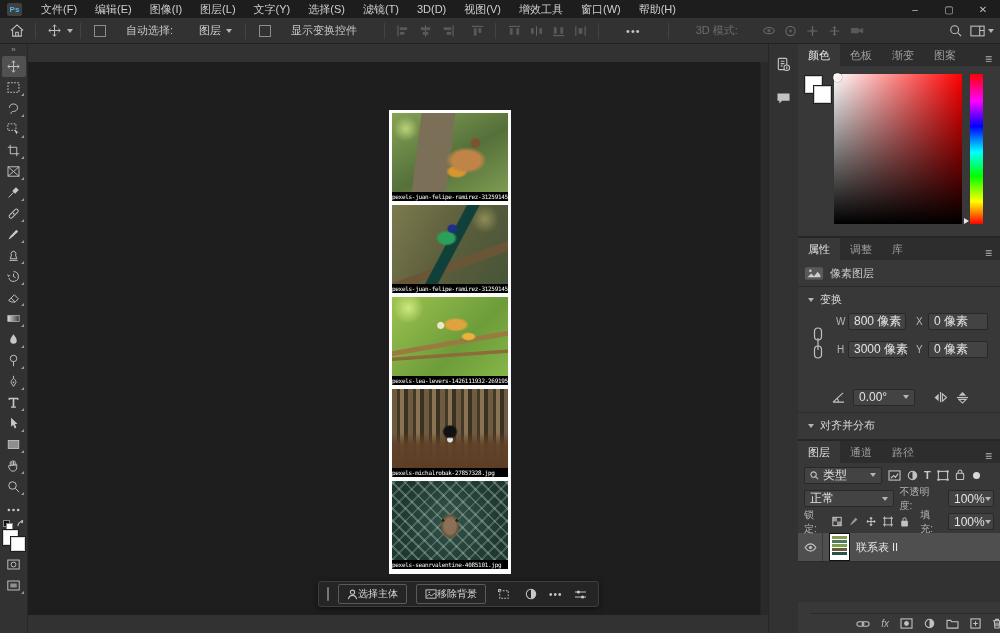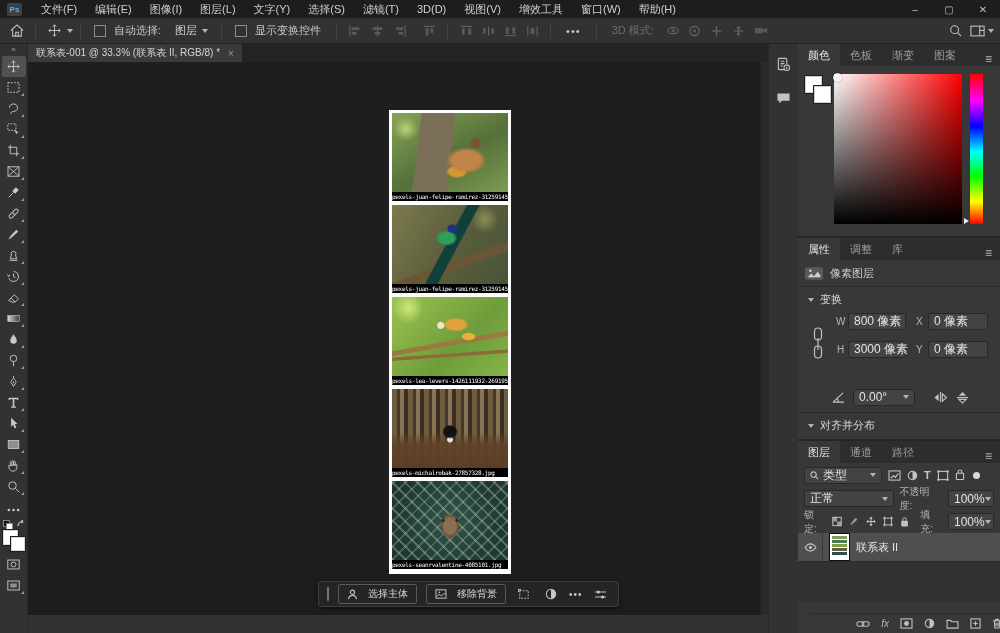--- a/index.html
+++ b/index.html
@@ -17,21 +17,21 @@
   #menubar{left:0;top:0;width:1000px;height:18px;background:#1d1d1d;display:flex;align-items:center}
   #psicon{width:15px;height:13px;background:#404040;color:#4fb3f6;font-size:8px;font-weight:bold;
           display:flex;align-items:center;justify-content:center;margin:0 10px 0 7px;border-radius:2px}
   .menu-item{padding:0 9px;color:#cfcfcf;font-size:11px;line-height:18px;white-space:nowrap}
   #wincontrols{margin-left:auto;display:flex}
   .winbtn{width:34px;height:18px;display:flex;align-items:center;justify-content:center;color:#bdbdbd;font-size:10px}
 
   
   #optionsbar{left:0;top:18px;width:1000px;height:26px;background:#323232;border-bottom:1px solid #222;
               display:flex;align-items:center;padding:0 6px;box-sizing:border-box}
-  .opt-label{color:#c6c6c6;margin:0 8px;white-space:nowrap}
+  .opt-label{color:#c6c6c6;margin:0 20px;white-space:nowrap}
   .checkbox{width:10px;height:10px;border:1px solid #8c8c8c;background:#323232;margin-left:6px}
   .dropdown-mini{display:flex;align-items:center;gap:5px;padding:2px 6px;border-radius:2px;color:#d2d2d2}
   .optic{width:22px;height:18px;display:flex;align-items:center;justify-content:center}
 
   
   #tabbar{left:28px;top:44px;width:740px;height:18px;background:#242424;display:flex;align-items:flex-end}
   #doctab{height:18px;background:#3a3a3a;display:flex;align-items:center;padding:0 8px;gap:8px;
           color:#d4d4d4;font-size:10px;white-space:nowrap}
   #doctab .close{color:#9a9a9a;font-size:10px}
 
@@ -90,21 +90,21 @@
       radial-gradient(circle 2px at 56% 50%,#20301e 0 70%,rgba(0,0,0,0) 90%),
       radial-gradient(ellipse 13px 17px at 50% 57%,#8a7054 0 45%,#6a543c 62%,rgba(106,84,60,0) 76%),
       repeating-linear-gradient(45deg,rgba(208,228,212,.30) 0 2px,rgba(0,0,0,0) 2px 9px),
       repeating-linear-gradient(-45deg,rgba(208,228,212,.22) 0 2px,rgba(0,0,0,0) 2px 9px),
       radial-gradient(circle at 50% 50%,#33544a,#1e3831 75%)}
 
   
   #taskbar{position:absolute;left:290px;top:519px;height:24px;background:#252525;border:1px solid #3e3e3e;
            border-radius:3px;display:flex;align-items:center;padding:0 8px;gap:9px;box-shadow:0 2px 6px rgba(0,0,0,.5)}
   #taskbar .grip{width:2px;height:14px;background:#777;border-radius:1px}
-  .tb-btn{display:flex;align-items:center;gap:10px;border:1px solid #5a5a5a;border-radius:2px;
+  .tb-btn{display:flex;align-items:center;gap:0;border:1px solid #5a5a5a;border-radius:2px;
           padding:2px 8px;color:#d8d8d8;font-size:10px;white-space:nowrap}
   .tb-ic{width:18px;height:16px;display:flex;align-items:center;justify-content:center}
 
   
   #statusbar{left:28px;top:615px;width:732px;height:18px;background:#383838;display:flex;align-items:center;
              padding:0 6px;box-sizing:border-box;gap:6px}
   #statusbar .zoomv{color:#c9c9c9;font-size:10px}
   #statusbar .docv{color:#9b9b9b;font-size:10px;white-space:nowrap}
   #hscroll{position:relative;flex:1;height:10px;background:#4c4c4c;border-radius:1px;margin-left:10px}
   #hscroll .thumb{position:absolute;left:2px;top:1px;width:272px;height:8px;background:#787878;border-radius:1px}
@@ -295,26 +295,20 @@
     </span>
     <span class="optic">
       <svg width="15" height="12" viewBox="0 0 17 13">
           <rect class="ic" x="1" y="1" width="15" height="11"></rect>
           <path class="ic" d="M11 1v11M11 6h5"></path>
         </svg>
     </span>
     <span class="caret"></span>
   </div>
 
-  <div id="tabbar" class="abs">
-    <div id="doctab">
-      <span>联系表-001 @ 33.3% (联系表 II, RGB/8) *</span>
-      <span class="close">×</span>
-    </div>
-  </div>
 
   <div id="toolbar" class="abs">
     <div style="color:#9a9a9a;font-size:8px;line-height:8px;margin-bottom:2px">»</div>
     <div class="tool sel">
       <svg width="13" height="13" viewBox="0 0 16 16">
           <path class="ic" d="M8 1v14M1 8h14M8 1L6 3.2M8 1l2 2.2M8 15l-2-2.2M8 15l2-2.2M1 8l2.2-2M1 8l2.2 2M15 8l-2.2-2M15 8l-2.2 2" stroke="#e8e8e8"></path>
         </svg>
     </div>
     <div class="tool fly">
       <svg width="13" height="11" viewBox="0 0 15 13">

